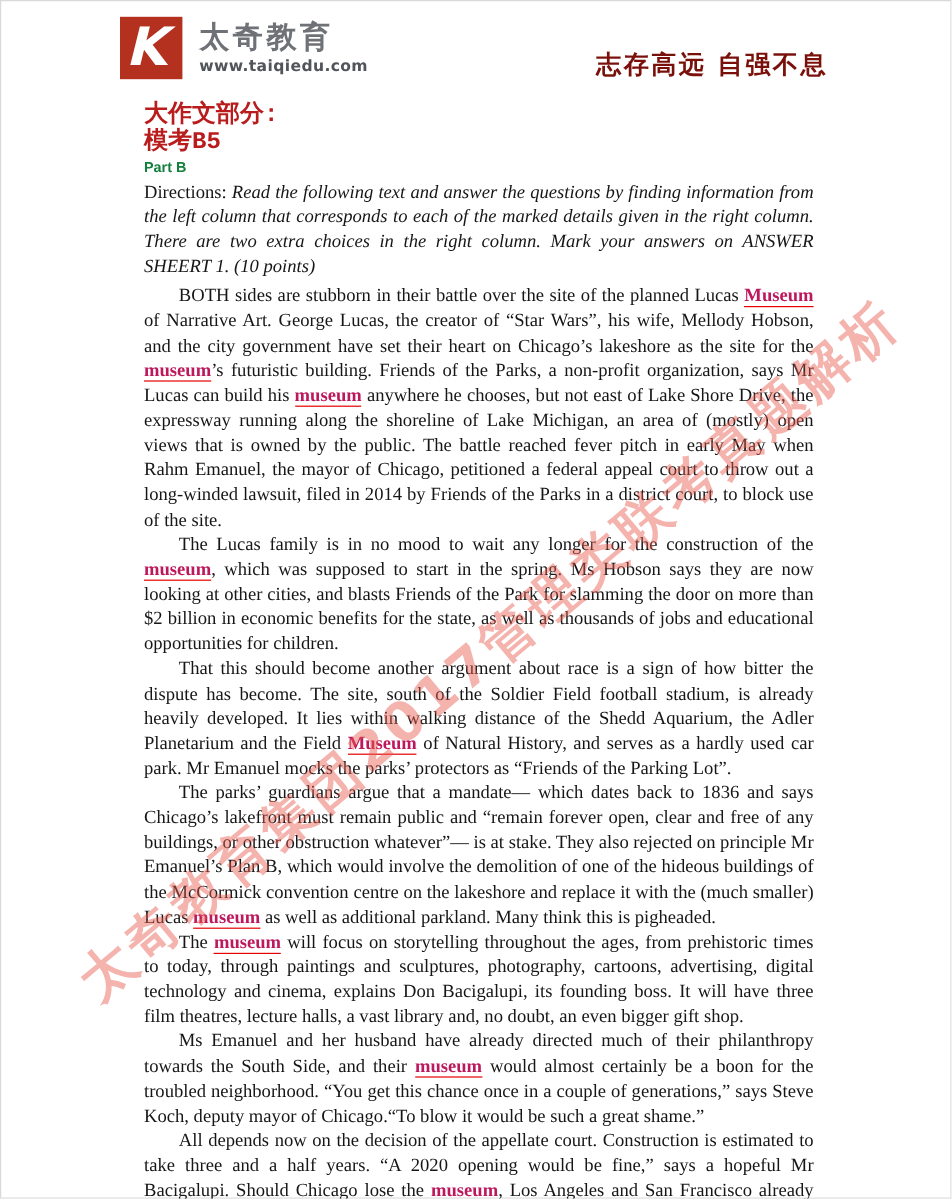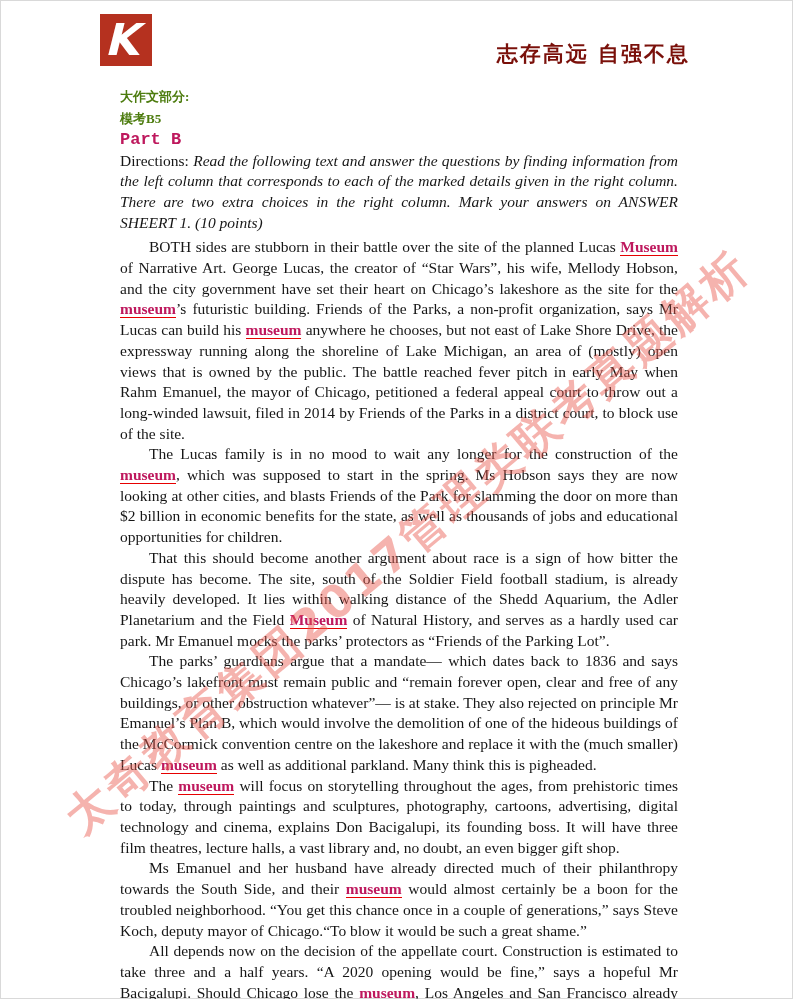--- a/index.html
+++ b/index.html
@@ -35,26 +35,26 @@
   .slogan{
     position:absolute;right:103px;top:40px;
     font-family:"DejaVu Sans",sans-serif;
     font-weight:bold;
     font-size:21px;letter-spacing:2px;
     color:#7a100a;white-space:nowrap;
   }
   
   .content{position:absolute;left:120px;top:86px;width:558px;}
   .h-cn{
-    font-family:Liberation Serif, serif;font-weight:bold;
-    font-size:13px;line-height:21.5px;color:#4d7c0f;
+    font-family:Liberation Mono, monospace;font-weight:bold;
+    font-size:20px;line-height:21.5px;color:#b91c1c;
   }
   .h-en{
-    font-family:Liberation Mono, monospace;font-weight:bold;
-    font-size:17px;line-height:21.5px;color:#be185d;
+    font-family:Liberation Sans, sans-serif;font-weight:bold;
+    font-size:12px;line-height:21.5px;color:#15803d;
   }
   .directions{
     margin:0 0 4px 0;
     font-size:15.5px;line-height:20.7px;color:#161616;
     text-align:justify;
   }
   .dir-label{font-weight:normal;font-style:normal;}
   .dir-text{font-style:italic;margin-top:33px;}
   .body-p{
     margin:0;
@@ -79,20 +79,24 @@
 </head>
 <body>
 
 <div class="page">
 
   <header>
     <div class="logo">
       <div class="logo-square">
         <span class="logo-k">K</span>
       </div>
+      <div class="logo-text">
+        <div class="brand">太奇教育</div>
+        <div class="url">www.taiqiedu.com</div>
+      </div>
     </div>
     <div class="slogan">志存高远 自强不息</div>
   </header>
 
   <main class="content">
     <div class="h-cn">大作文部分:</div>
     <div class="h-cn">模考B5</div>
     <div class="h-en">Part B</div>
     <p class="directions"><b class="dir-label">Directions:</b><i class="dir-text"> Read the following text and answer the questions by finding information from the left column that corresponds to each of the marked details given in the right column. There are two extra choices in the right column. Mark your answers on ANSWER SHEERT 1. (10 points)</i></p>
     <div id="article">

